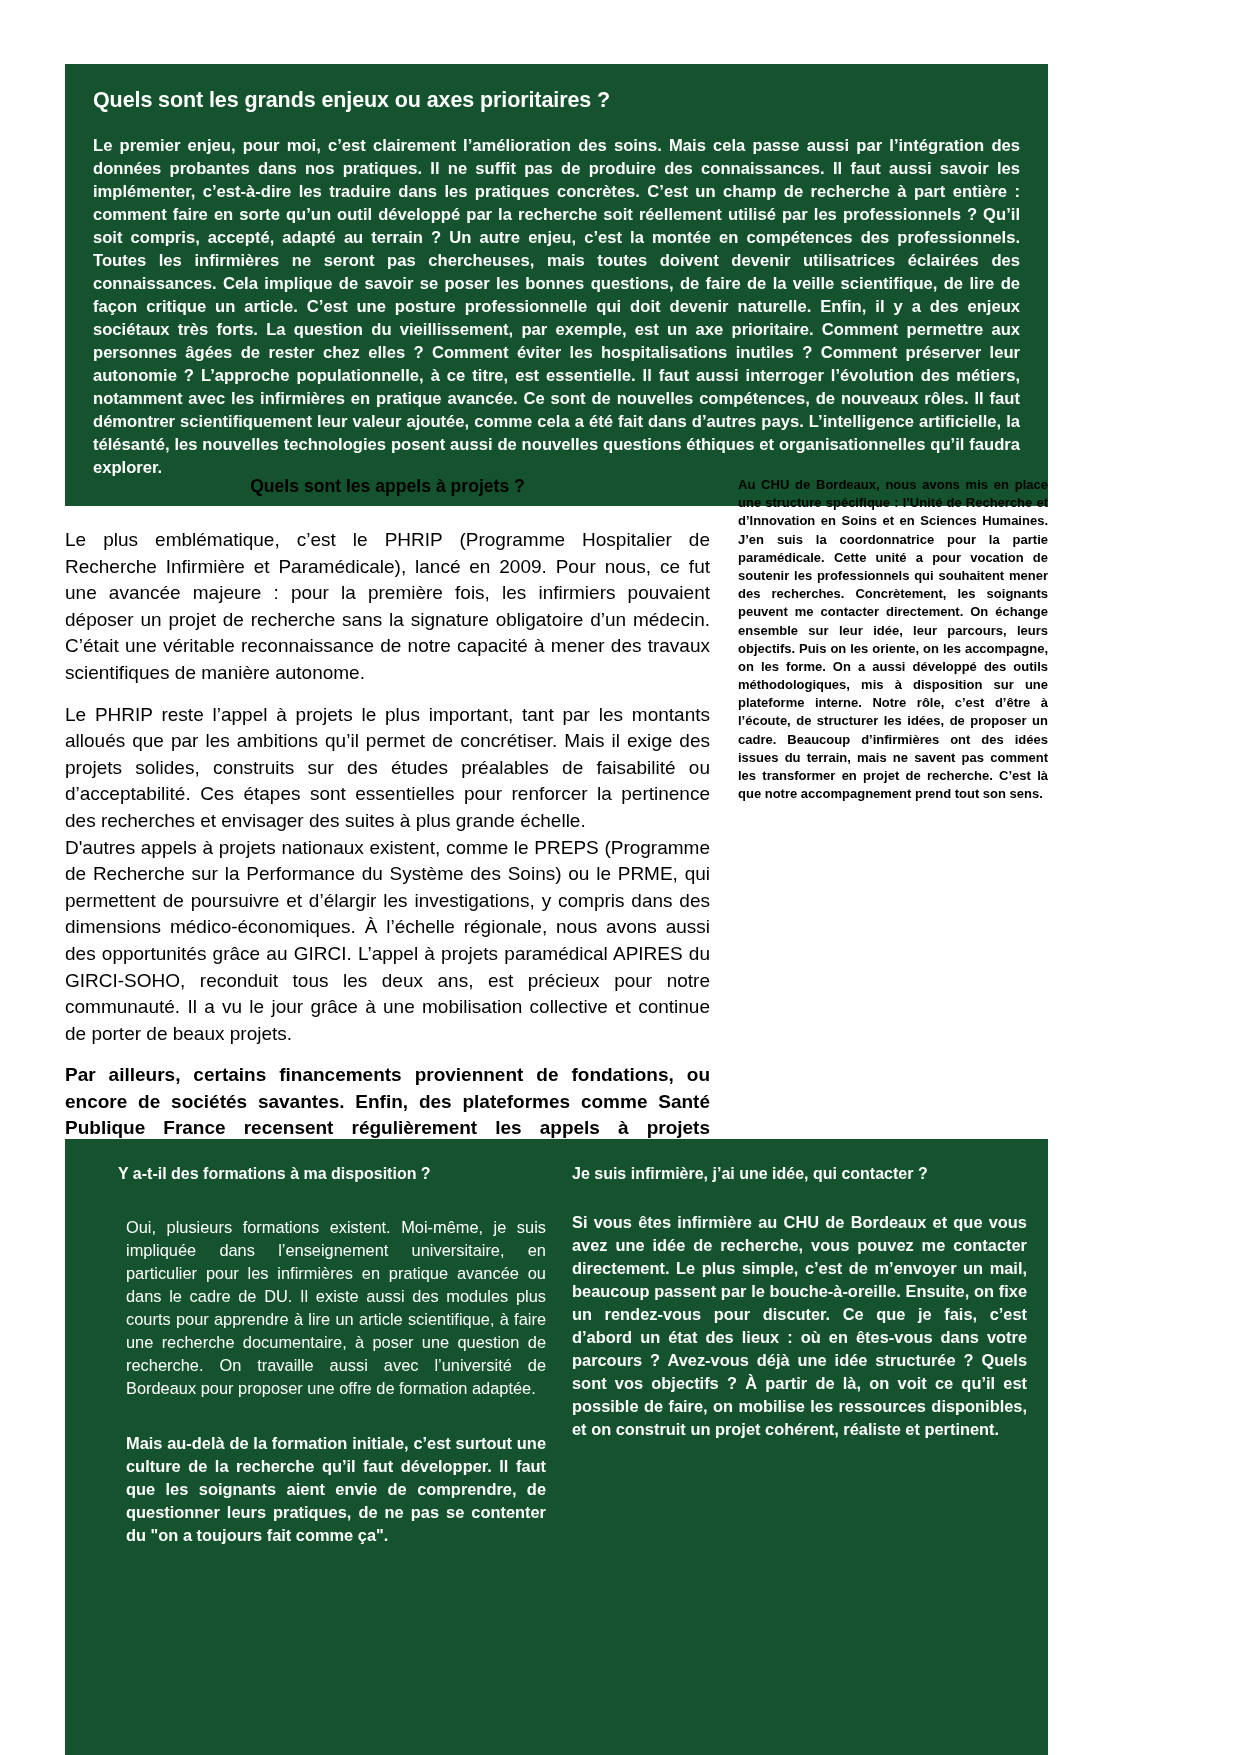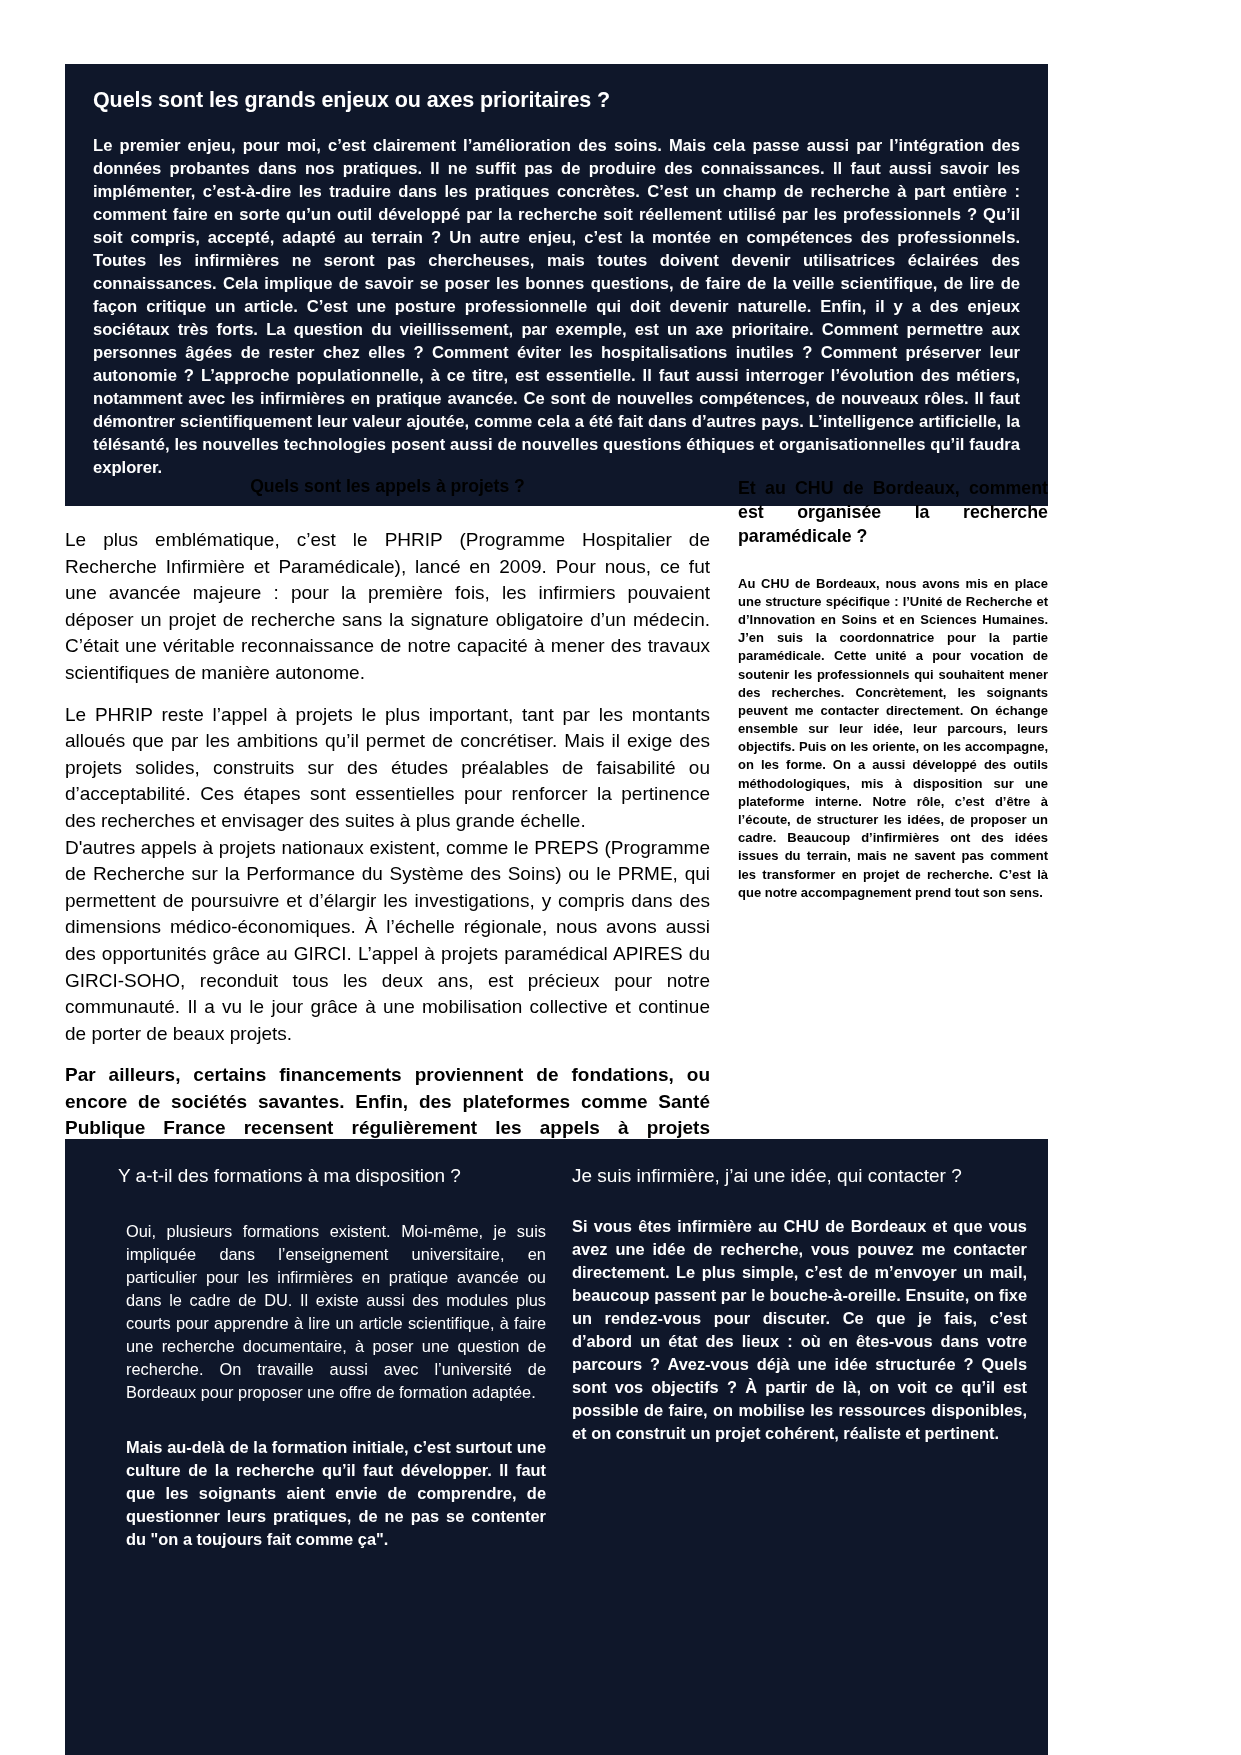--- a/index.html
+++ b/index.html
@@ -28,21 +28,21 @@
     line-height: 1.365;
     text-align: justify;
     margin: 0 0 15px 0;
     hyphens: none;
   }
   .body-text.tight { margin-bottom: 0; }
   .body-text:last-child { margin-bottom: 0; font-weight: bold; }
 
   
   .panel-purple {
-    background: #0f172a;
+    background: #14532d;
     color: #ffffff;
     box-sizing: border-box;
   }
   #hero-panel {
     position: absolute;
     left: 65px;
     top: 64px;
     width: 983px;
     padding: 24px 28px 26px 28px;
   }
@@ -110,22 +110,22 @@
     width: 455px;
     flex: 0 0 455px;
     padding-left: 27px;
     box-sizing: border-box;
   }
   #bottom-right {
     width: 455px;
     flex: 0 0 455px;
   }
   .panel-title {
-    font-size: 19px;
-    font-weight: normal;
+    font-size: 16px;
+    font-weight: bold;
     color: #ffffff;
     margin: 0 0 28px 0;
     line-height: 1.32;
   }
   .panel-title.compact { margin-bottom: 27px; }
   #bottom-panel .body-text {
     color: #ffffff;
     font-size: 16.4px;
     line-height: 1.40;
   }
@@ -145,21 +145,20 @@
 
     <div id="mid-left">
       <h2 class="section-title">Quels sont les appels à projets ?</h2>
       <p class="body-text">Le plus emblématique, c’est le PHRIP (Programme Hospitalier de Recherche Infirmière et Paramédicale), lancé en 2009. Pour nous, ce fut une avancée majeure : pour la première fois, les infirmiers pouvaient déposer un projet de recherche sans la signature obligatoire d’un médecin. C’était une véritable reconnaissance de notre capacité à mener des travaux scientifiques de manière autonome.</p>
       <p class="body-text tight">Le PHRIP reste l’appel à projets le plus important, tant par les montants alloués que par les ambitions qu’il permet de concrétiser. Mais il exige des projets solides, construits sur des études préalables de faisabilité ou d’acceptabilité. Ces étapes sont essentielles pour renforcer la pertinence des recherches et envisager des suites à plus grande échelle.</p>
       <p class="body-text">D'autres appels à projets nationaux existent, comme le PREPS (Programme de Recherche sur la Performance du Système des Soins) ou le PRME, qui permettent de poursuivre et d’élargir les investigations, y compris dans des dimensions médico-économiques. À l’échelle régionale, nous avons aussi des opportunités grâce au GIRCI. L’appel à projets paramédical APIRES du GIRCI-SOHO, reconduit tous les deux ans, est précieux pour notre communauté. Il a vu le jour grâce à une mobilisation collective et continue de porter de beaux projets.</p>
       <p class="body-text">Par ailleurs, certains financements proviennent de fondations, ou encore de sociétés savantes. Enfin, des plateformes comme Santé Publique France recensent régulièrement les appels à projets disponibles selon les thématiques. Il faut aller chercher ces opportunités : elles existent, elles se diversifient, et elles permettent à la recherche paramédicale de prendre toute sa place dans le paysage scientifique.</p>
     </div>
 
     <div id="mid-right">
-      <h2 class="section-title right-col">Et au CHU de Bordeaux, comment est organisée la recherche paramédicale ?</h2>
       <p class="body-text">Au CHU de Bordeaux, nous avons mis en place une structure spécifique : l’Unité de Recherche et d’Innovation en Soins et en Sciences Humaines. J’en suis la coordonnatrice pour la partie paramédicale. Cette unité a pour vocation de soutenir les professionnels qui souhaitent mener des recherches. Concrètement, les soignants peuvent me contacter directement. On échange ensemble sur leur idée, leur parcours, leurs objectifs. Puis on les oriente, on les accompagne, on les forme. On a aussi développé des outils méthodologiques, mis à disposition sur une plateforme interne. Notre rôle, c’est d’être à l’écoute, de structurer les idées, de proposer un cadre. Beaucoup d’infirmières ont des idées issues du terrain, mais ne savent pas comment les transformer en projet de recherche. C’est là que notre accompagnement prend tout son sens.</p>
     </div>
 
   </section>
 
   <section class="panel-purple" id="bottom-panel">
 
     <div id="bottom-left">
       <h2 class="panel-title">Y a-t-il des formations à ma disposition ?</h2>
       <p class="body-text">Oui, plusieurs formations existent. Moi-même, je suis impliquée dans l’enseignement universitaire, en particulier pour les infirmières en pratique avancée ou dans le cadre de DU. Il existe aussi des modules plus courts pour apprendre à lire un article scientifique, à faire une recherche documentaire, à poser une question de recherche. On travaille aussi avec l’université de Bordeaux pour proposer une offre de formation adaptée.</p>

